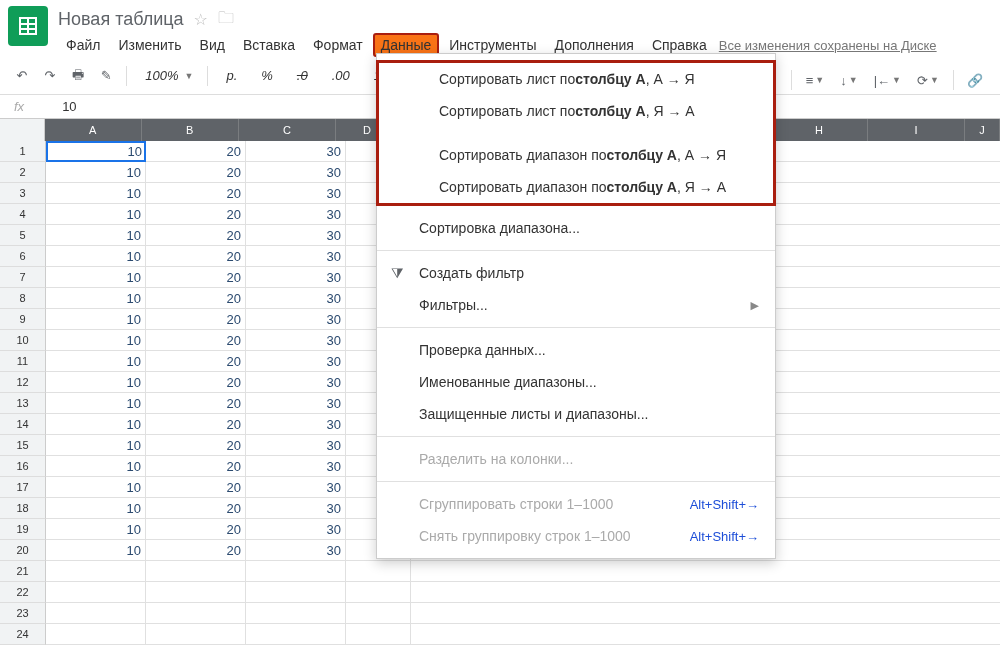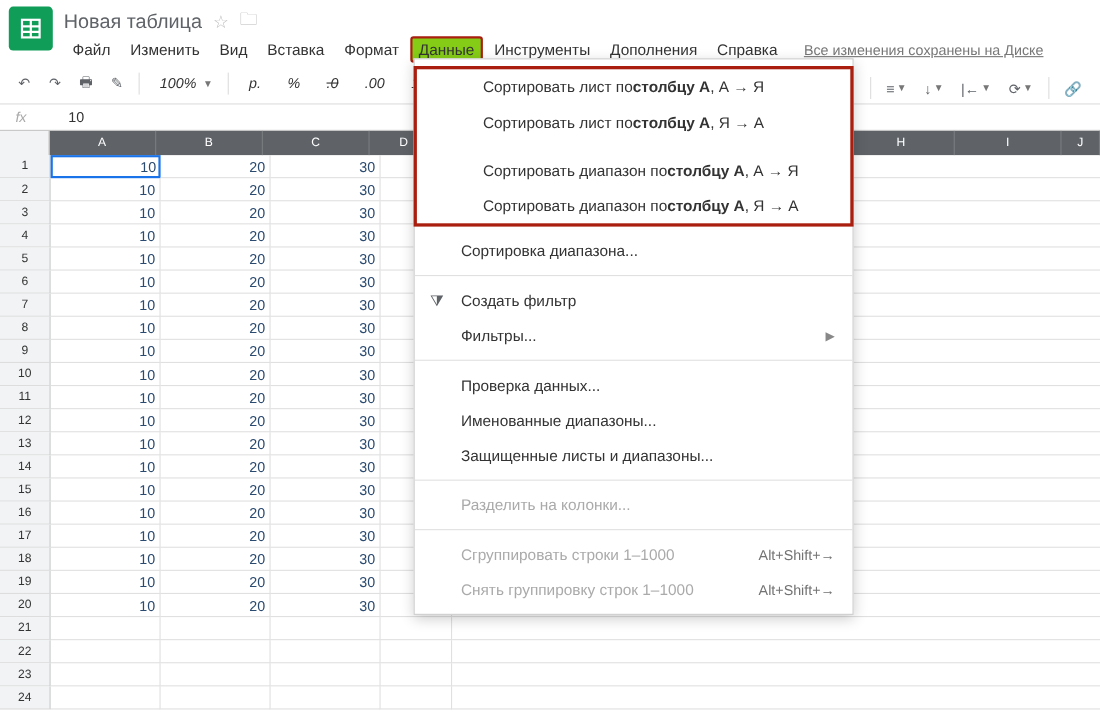--- a/index.html
+++ b/index.html
@@ -7,22 +7,22 @@
   
   .header { display: flex; align-items: flex-start; padding: 6px 8px 0 8px; }
   .logo { width: 40px; height: 40px; background: #0f9d58; border-radius: 4px; display: flex; align-items: center; justify-content: center; margin-right: 10px; }
   .logo svg { width: 24px; height: 24px; }
   .title-area { flex: 1; }
   .doc-title-row { display: flex; align-items: center; gap: 10px; margin-bottom: 0; }
   .doc-title { font-size: 18px; color: #5f6368; }
   .star-icon, .folder-icon { color: #bbb; font-size: 16px; }
   .menubar { display: flex; gap: 2px; align-items: center; }
   .menu-item { padding: 4px 8px; font-size: 14px; color: #333; cursor: pointer; border-radius: 3px; }
-  .menu-item.active { background: #84cc16; border: 2px solid #a91e0f; padding: 2px 6px; }
-  .save-status { font-size: 13px; color: #777; text-decoration: underline; margin-left: 14px; }
+  .menu-item.active { background: #f97316; border: 2px solid #a91e0f; padding: 2px 6px; }
+  .save-status { font-size: 13px; color: #777; text-decoration: underline; margin-left: 2px; }
   
   .toolbar { display: flex; align-items: center; padding: 6px 10px; border-bottom: 1px solid #ddd; gap: 4px; height: 38px; }
   .tb-btn { padding: 4px 6px; color: #5f6368; cursor: pointer; display: flex; align-items: center; justify-content: center; min-width: 24px; height: 24px; }
   .tb-sep { width: 1px; height: 20px; background: #ddd; margin: 0 4px; }
   .tb-text { font-size: 13px; color: #333; padding: 0 4px; font-style: italic; }
   .dropdown-arrow { font-size: 9px; color: #777; margin-left: 2px; }
   
   .formula-bar { display: flex; align-items: center; border-bottom: 1px solid #ccc; height: 24px; gap: 18px; }
   .fx-label { padding: 0 14px; color: #aaa; font-style: italic; font-size: 13px; }
   .formula-input { flex: 1; padding: 0 6px; font-size: 13px; color: #333; }
@@ -45,21 +45,21 @@
   .cell.col-D { width: 65px; }
   .cell.empty-wide { flex: 1; border-right: none; }
   
   .dropdown-menu { position: absolute; left: 376px; top: 53px; width: 400px; background: #fff; border: 1px solid #ccc; box-shadow: 0 4px 12px rgba(0,0,0,0.2); z-index: 100; padding: 6px 0; }
   .highlight-box { border: 3px solid #a91e0f; margin: 0 -1px; padding: 0 18px; }
   .dm-item { padding: 8px 16px 8px 42px; font-size: 14px; color: #333; cursor: pointer; position: relative; display: flex; align-items: center; }
   .dm-item.disabled { color: #aaa; }
   .dm-sep { height: 1px; background: #e0e0e0; margin: 6px 0; }
   .dm-icon { position: absolute; left: 14px; color: #5f6368; font-size: 14px; }
   .dm-submenu-arrow { margin-left: auto; color: #888; font-size: 11px; }
-  .dm-shortcut { margin-left: auto; color: #737373; font-size: 13px; }
+  .dm-shortcut { margin-left: auto; color: #1d4ed8; font-size: 13px; }
   .bold { font-weight: bold; }
   
   .toolbar-right-extras { position: absolute; right: 10px; top: 68px; display: flex; gap: 4px; align-items: center; }
 </style>
 </head>
 <body>
 
 <div class="header">
   <div class="logo">
     <svg viewBox="0 0 24 24" fill="#fff">

